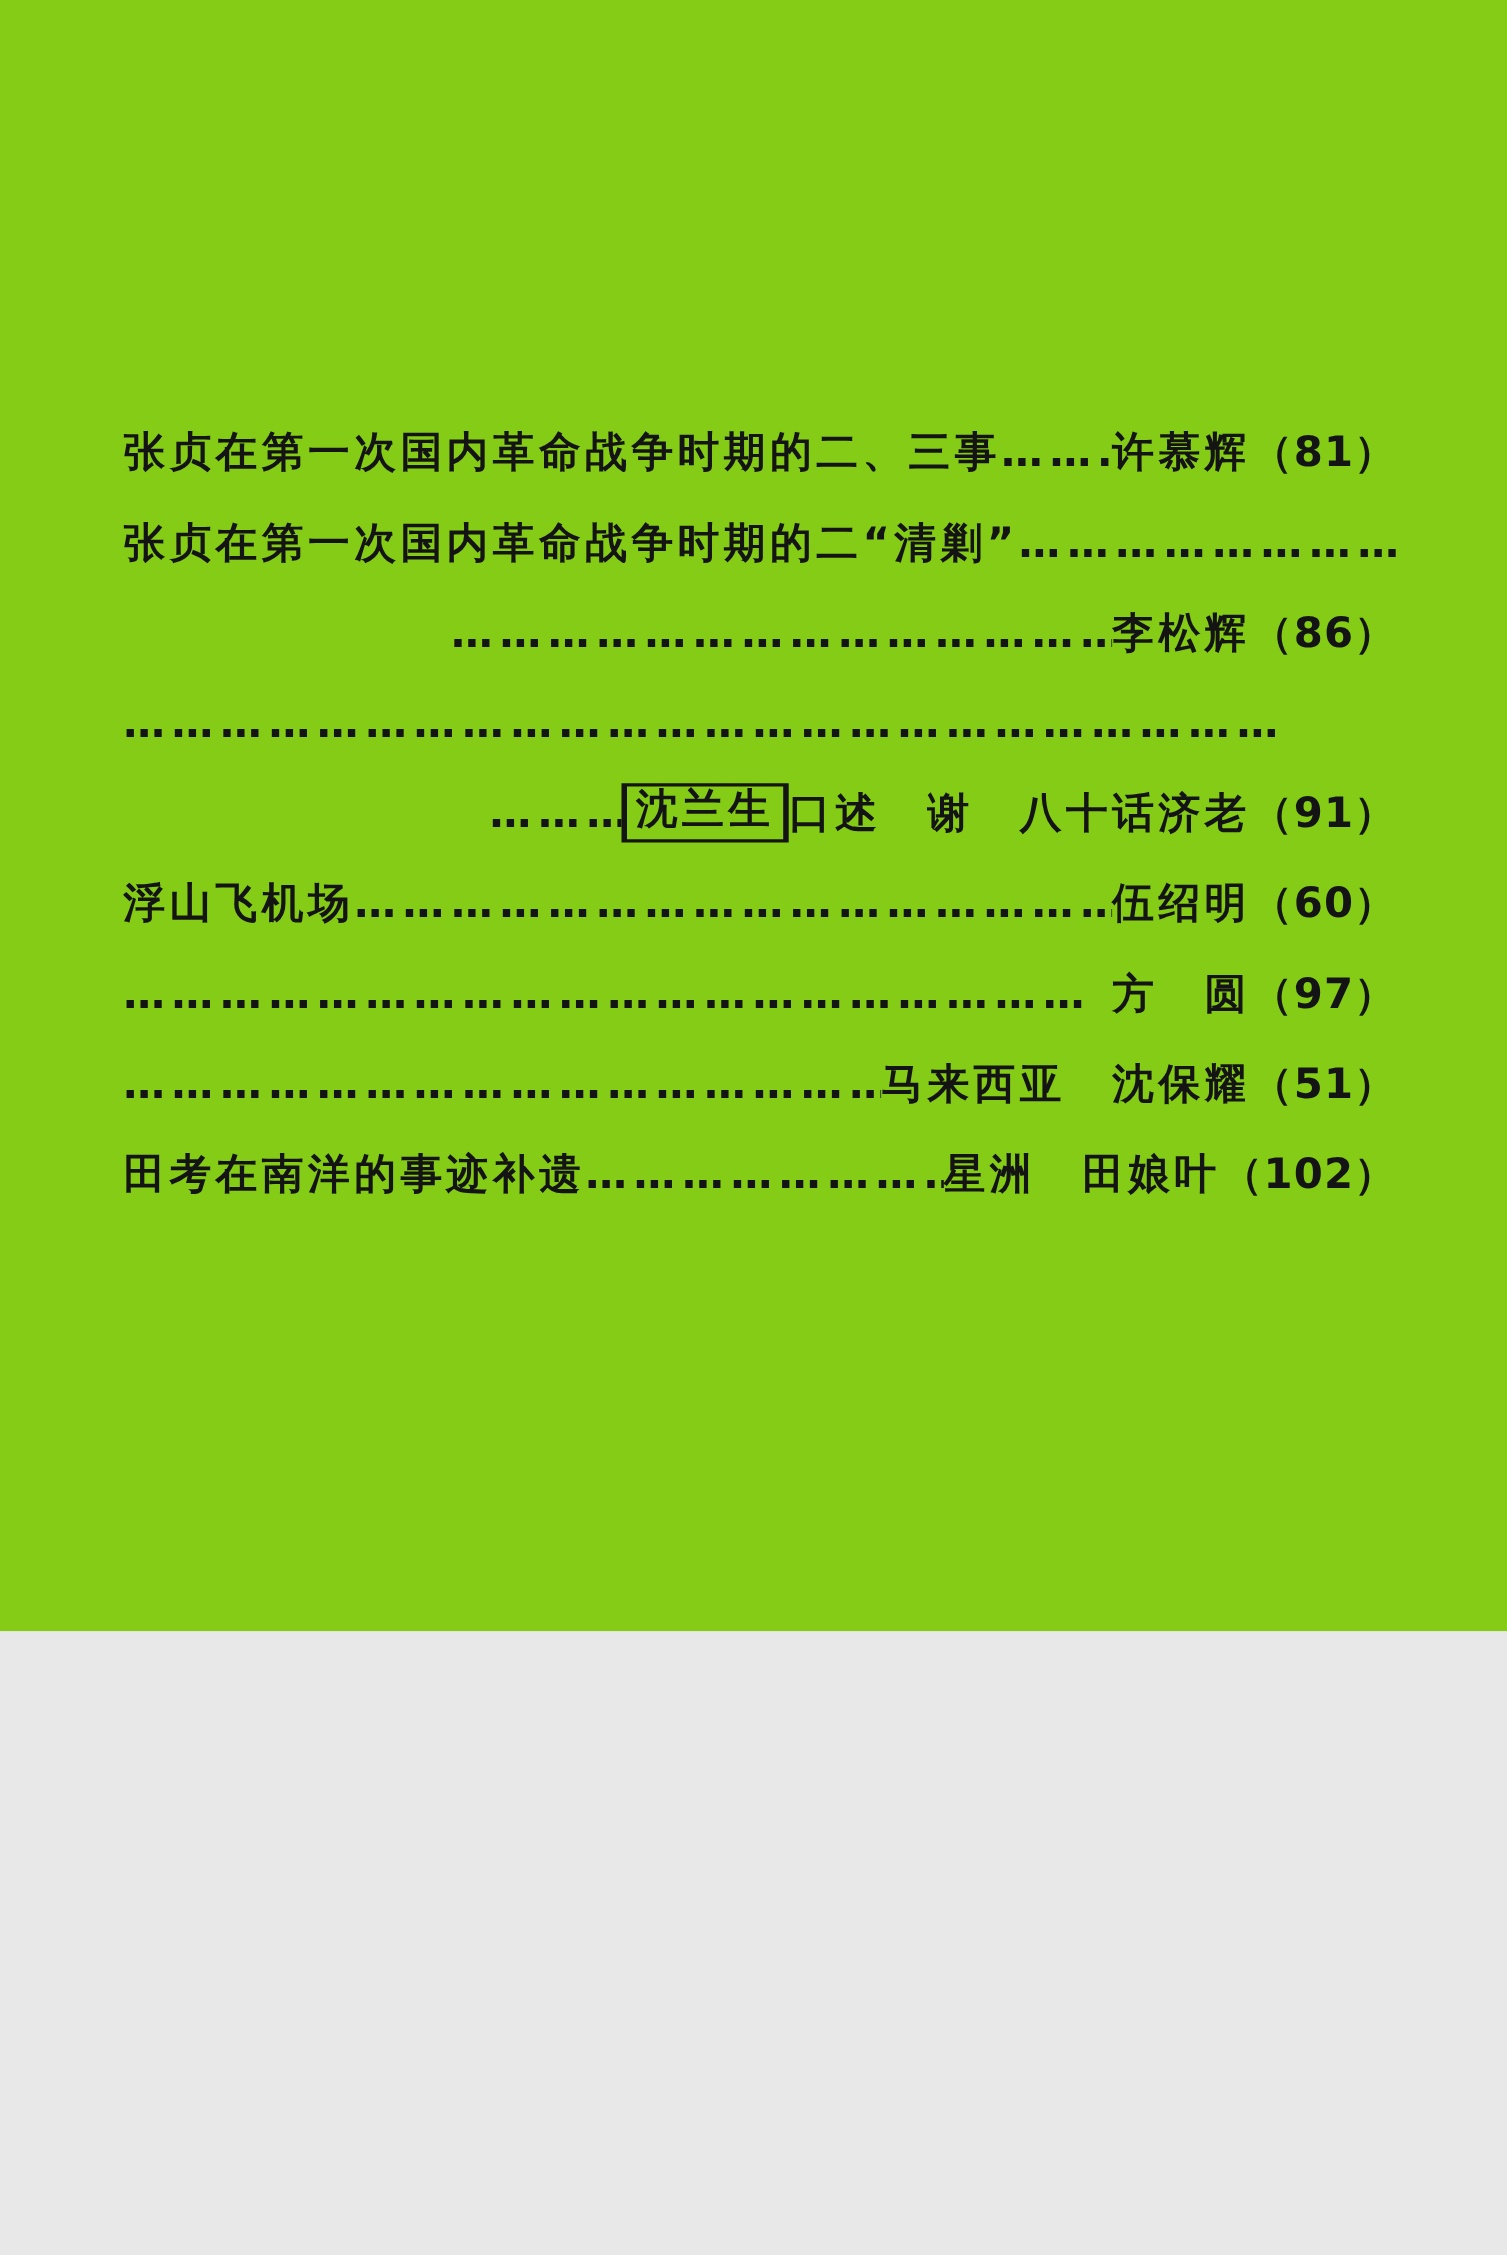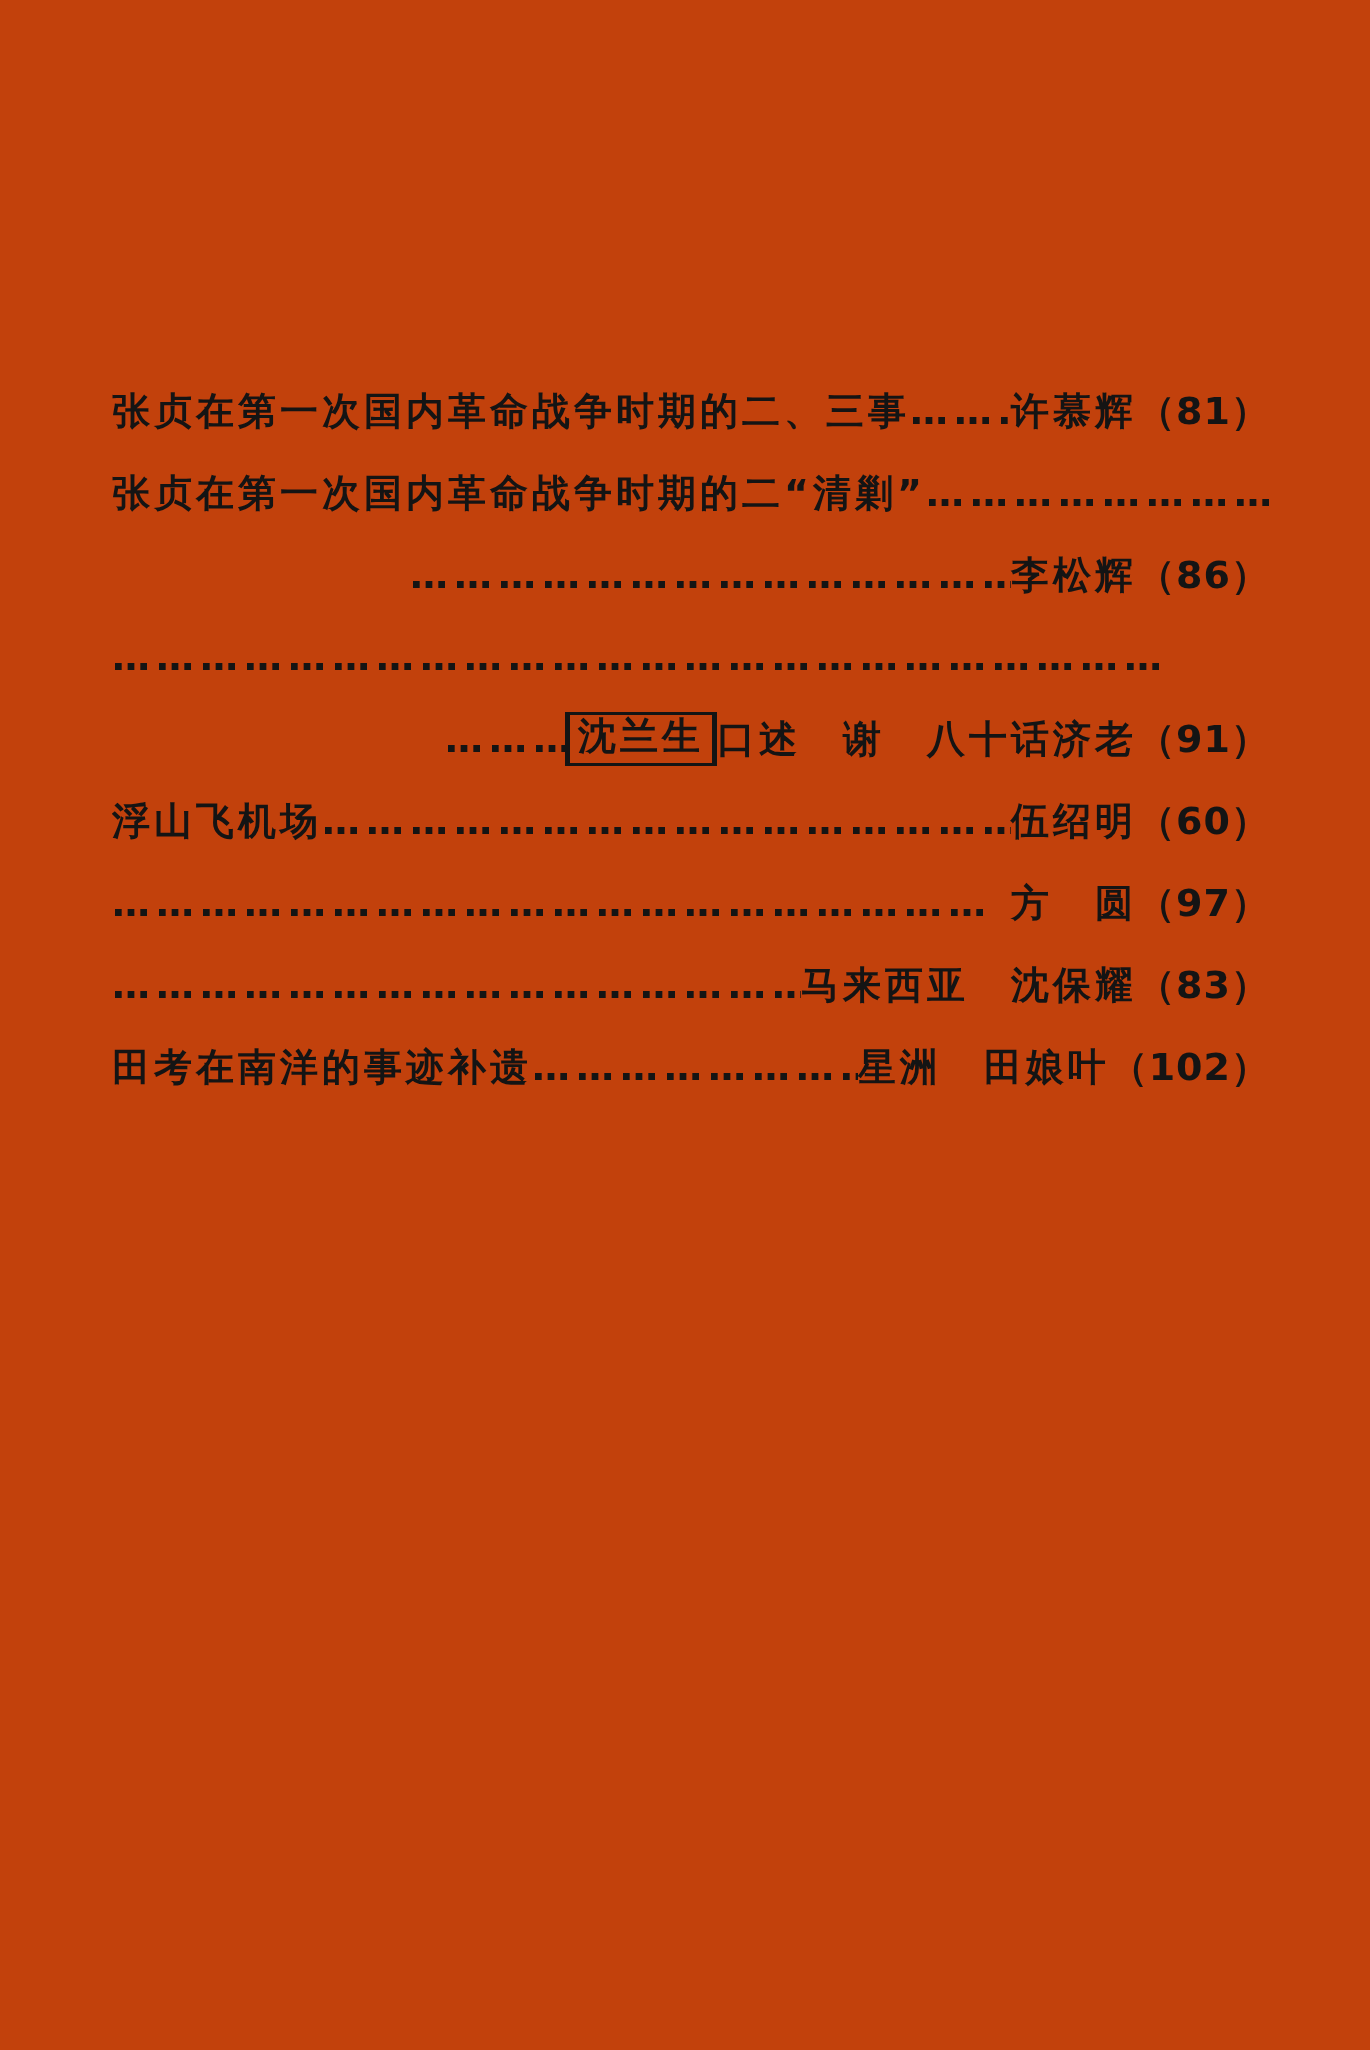--- a/index.html
+++ b/index.html
@@ -3,23 +3,23 @@
 <meta charset="utf-8">
 <style>
   html, body {
     margin: 0;
     padding: 0;
     background: #e8e8e8;
   }
   .page {
     position: relative;
     width: 1370px;
-    height: 2050px;
+    height: 1483px;
     margin: 0 auto;
-    background: #c2410c;
+    background: #84cc16;
     font-family: "DejaVu Sans", sans-serif;
     color: #141414;
     overflow: hidden;
   }
   .toc {
     position: absolute;
     left: 112px;
     right: 100px;
     top: 370px;
   }
@@ -103,21 +103,21 @@
 
     <div class="toc-line">
       <span class="leader">……………………………………………………</span>
       <span class="author">方　圆</span>
       <span class="pagenum">（97）</span>
     </div>
 
     <div class="toc-line">
       <span class="leader">……………………………………………………</span>
       <span class="author">马来西亚　沈保耀</span>
-      <span class="pagenum">（83）</span>
+      <span class="pagenum">（51）</span>
     </div>
 
     <div class="toc-line">
       <span class="title">田考在南洋的事迹补遗</span>
       <span class="leader">……………………………………………………</span>
       <span class="author">星洲　田娘叶</span>
       <span class="pagenum">（102）</span>
     </div>
 
   </div>

